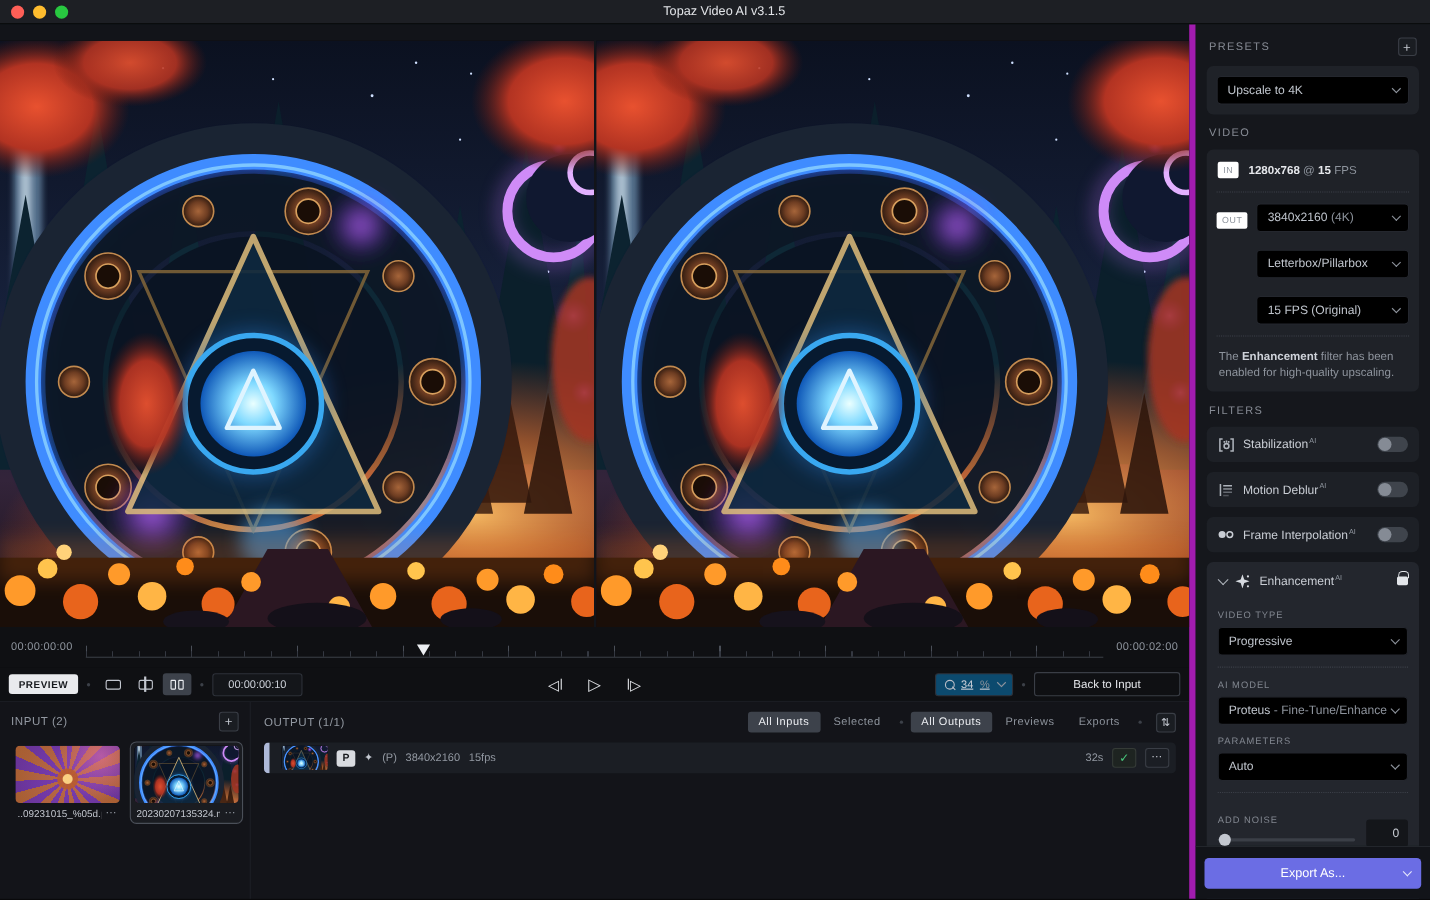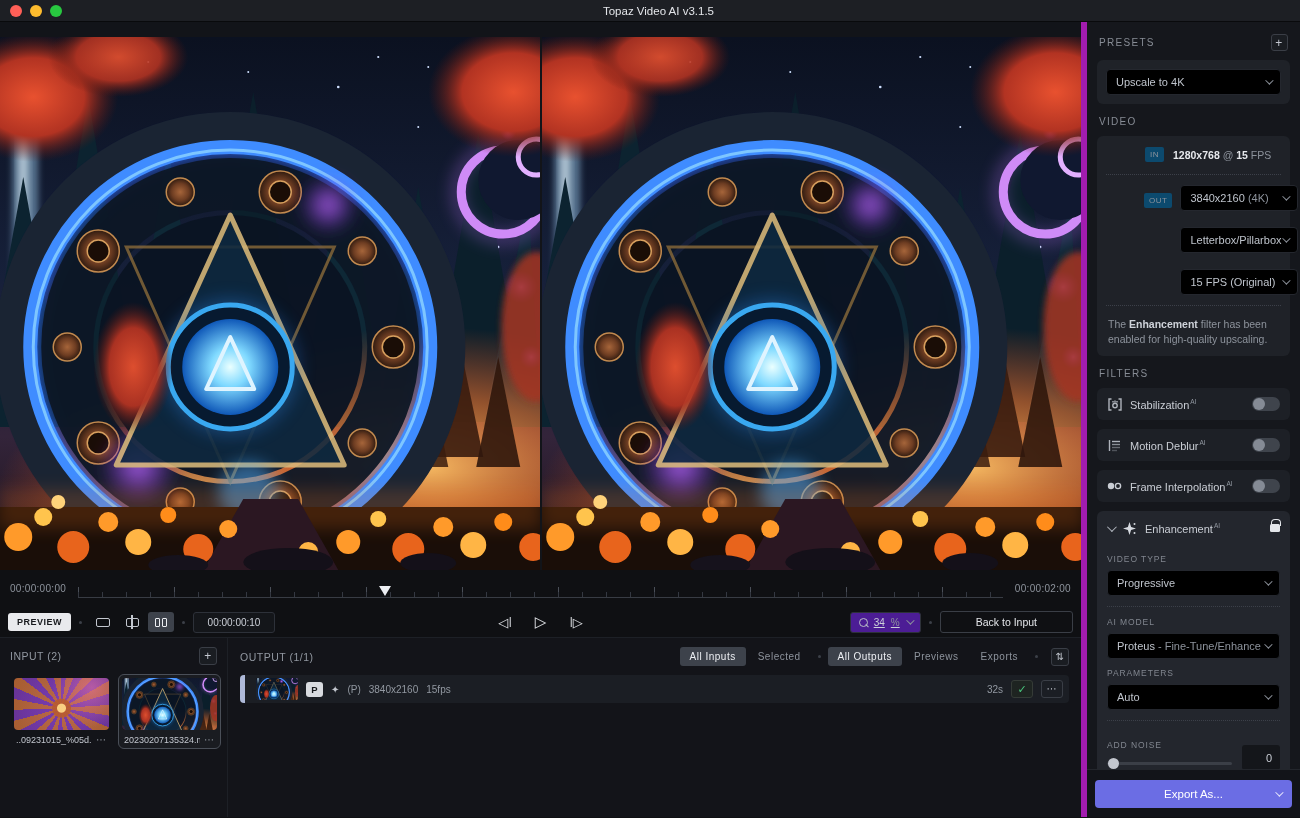--- a/index.html
+++ b/index.html
@@ -46,21 +46,21 @@
   .ic-single { width:14px; height:9px; border:1.5px solid #c3c7cf; border-radius:2px; }
   .ic-split { position:relative; width:13px; height:9px; border:1.5px solid #c3c7cf; border-radius:2px; }
   .ic-split::after { content:''; position:absolute; left:4.5px; top:-3.5px; height:14px; width:1.5px; background:#c3c7cf; }
   .ic-sbs { display:flex; gap:2px; }
   .ic-sbs span { width:5px; height:9px; border:1.5px solid #eceef2; border-radius:1px; }
   .tc-input { width:82px; height:21px; background:#14161a; border:1px solid #2d3139; border-radius:3px;
     color:#ccd0d8; font-size:10px; text-align:center; line-height:19px; }
   .playctrl { position:absolute; left:50%; transform:translateX(-50%); display:flex; gap:24px; align-items:center; color:#e3e5e9; }
   .pbtn { display:flex; align-items:center; gap:1px; font-size:13px; color:#e3e5e9; }
   .pbtn .vbar { width:1.5px; height:10px; background:#e3e5e9; }
-  .zoomctrl { margin-left:auto; height:21px; background:#4c1d95; border:1px solid #2d3139; border-radius:3px;
+  .zoomctrl { margin-left:auto; height:21px; background:#0c4a6e; border:1px solid #2d3139; border-radius:3px;
     display:flex; align-items:center; gap:6px; padding:0 8px; font-size:10px; color:#ccd0d8;text-decoration:underline; }
   .mag { position:relative; width:9px; height:9px; }
   .mag::before { content:''; position:absolute; width:7px; height:7px; border:1.4px solid #b9bec7; border-radius:50%; }
   .mag::after { content:''; position:absolute; width:3.5px; height:1.4px; background:#b9bec7; transform:rotate(45deg); left:6px; top:7.4px; }
   .chev { width:6px; height:6px; border-right:1.5px solid #8d939c; border-bottom:1.5px solid #8d939c;
     transform:rotate(45deg) translateY(-2px); flex:none; }
   .unit { color:#8d939c; }
   .btn-back { height:22px; padding:0 35px; border:1px solid #3a3e46; border-radius:3px; background:transparent;
     color:#e3e5e9; font-size:10.5px; display:flex; align-items:center; }
 
@@ -109,22 +109,22 @@
   .sidebar { flex:1; background:#15171c; position:relative; padding:8px 10px 0; overflow:hidden; }
   .side-header { display:flex; align-items:center; color:#878c95; font-size:10px; letter-spacing:1.3px; margin:4px 2px 9px; }
   .side-plus { margin-left:auto; width:17px; height:17px; border:1px solid #3a3e46; border-radius:3px; color:#c3c7cf;
     display:flex; align-items:center; justify-content:center; font-size:12px; background:#1a1d22; }
   .card { background:#1f2228; border-radius:6px; padding:9px; margin-bottom:12px; }
   .dd { height:26px; background:#000000; border:1px solid #24272e; border-radius:4px; display:flex;
     align-items:center; padding:0 9px; font-size:11px; color:#bfc4cc; }
   .dd .chev { margin-left:auto; }
   .dim { color:#8d939c; }
   .in-row { display:flex; align-items:center; gap:9px; font-size:10.5px; color:#8d939c; padding:2px 1px; }
-  .io-badge { background:#0c4a6e; color:#8d939c; font-size:8px; padding:3px 5px; border-radius:2px;
-    letter-spacing:.5px; flex:none;margin-left:38px; }
+  .io-badge { background:#ffffff; color:#8d939c; font-size:8px; padding:3px 5px; border-radius:2px;
+    letter-spacing:.5px; flex:none; }
   .bold-val { color:#e6e8ec; font-weight:bold; }
   .dotted { border-top:1px dotted #3c4049; margin:10px 0; }
   .out-row { display:flex; gap:8px; align-items:flex-start; }
   .out-row .io-badge { margin-top:8px; }
   .out-dds { flex:1; display:flex; flex-direction:column; gap:16px;justify-content:center; }
   .note { font-size:10.5px; color:#8d939c; line-height:1.45; padding:1px 2px 0; }
   .note b { color:#ced2d9; }
 
   .filter-row { background:#1d2026; border-radius:6px; height:32px; display:flex; align-items:center;
     gap:8px; padding:0 10px; margin-bottom:9px; }

